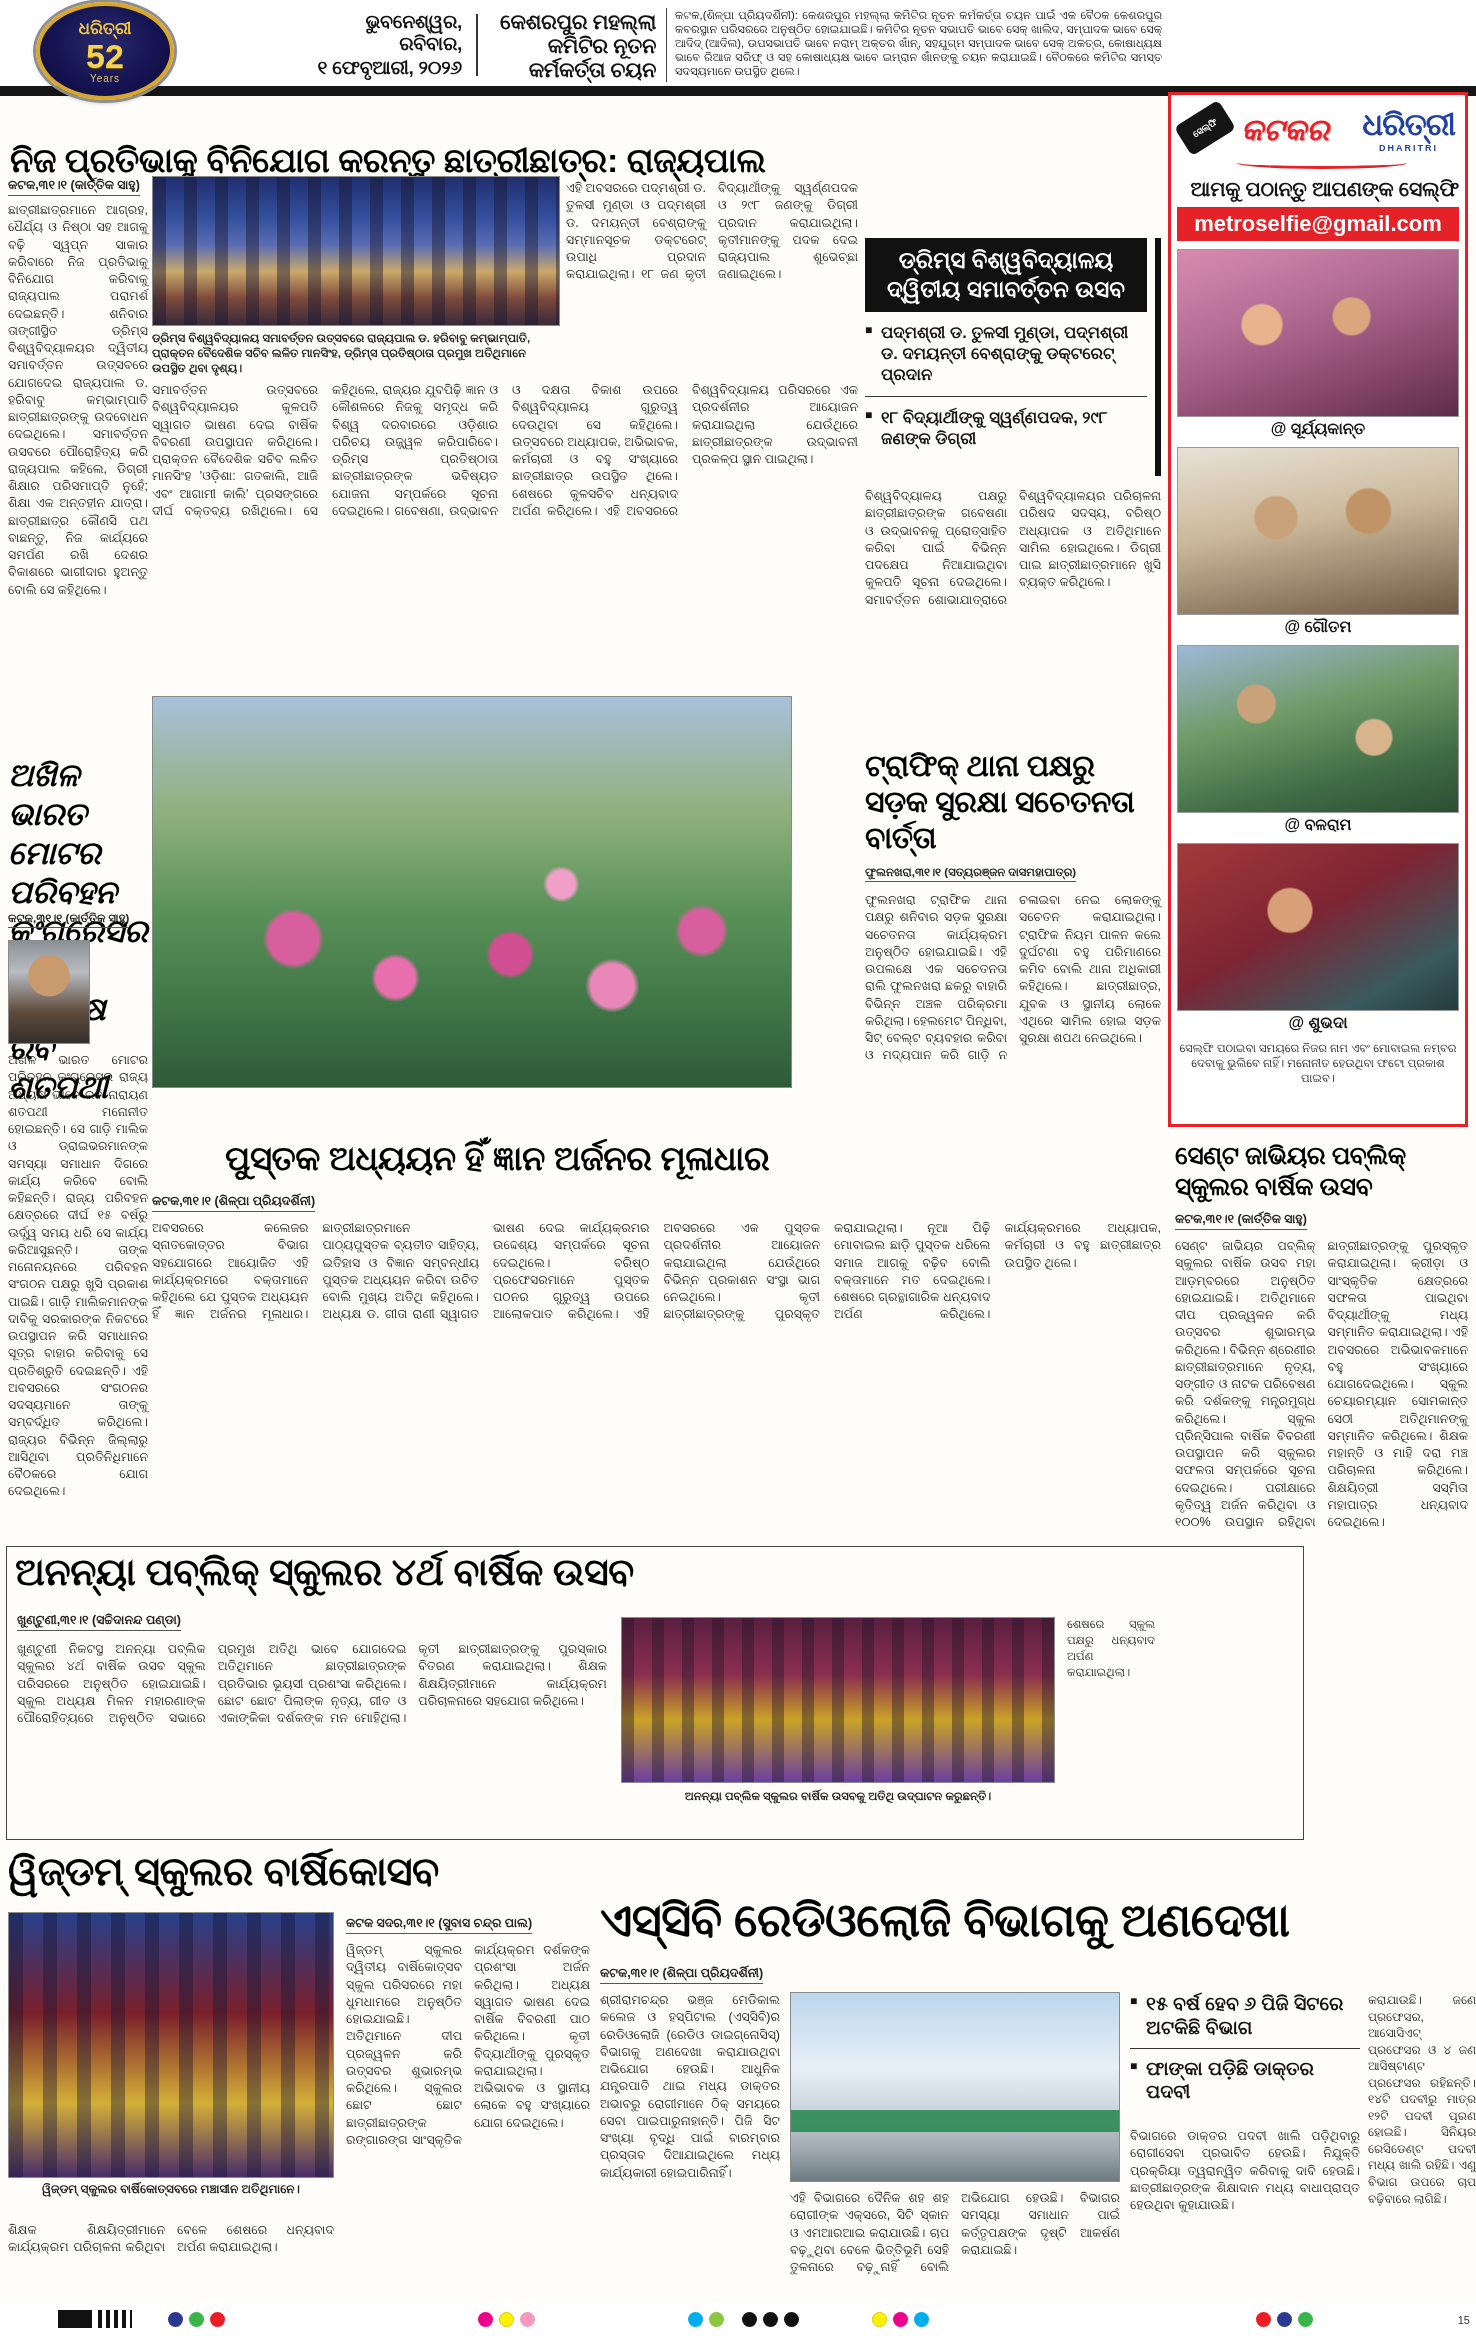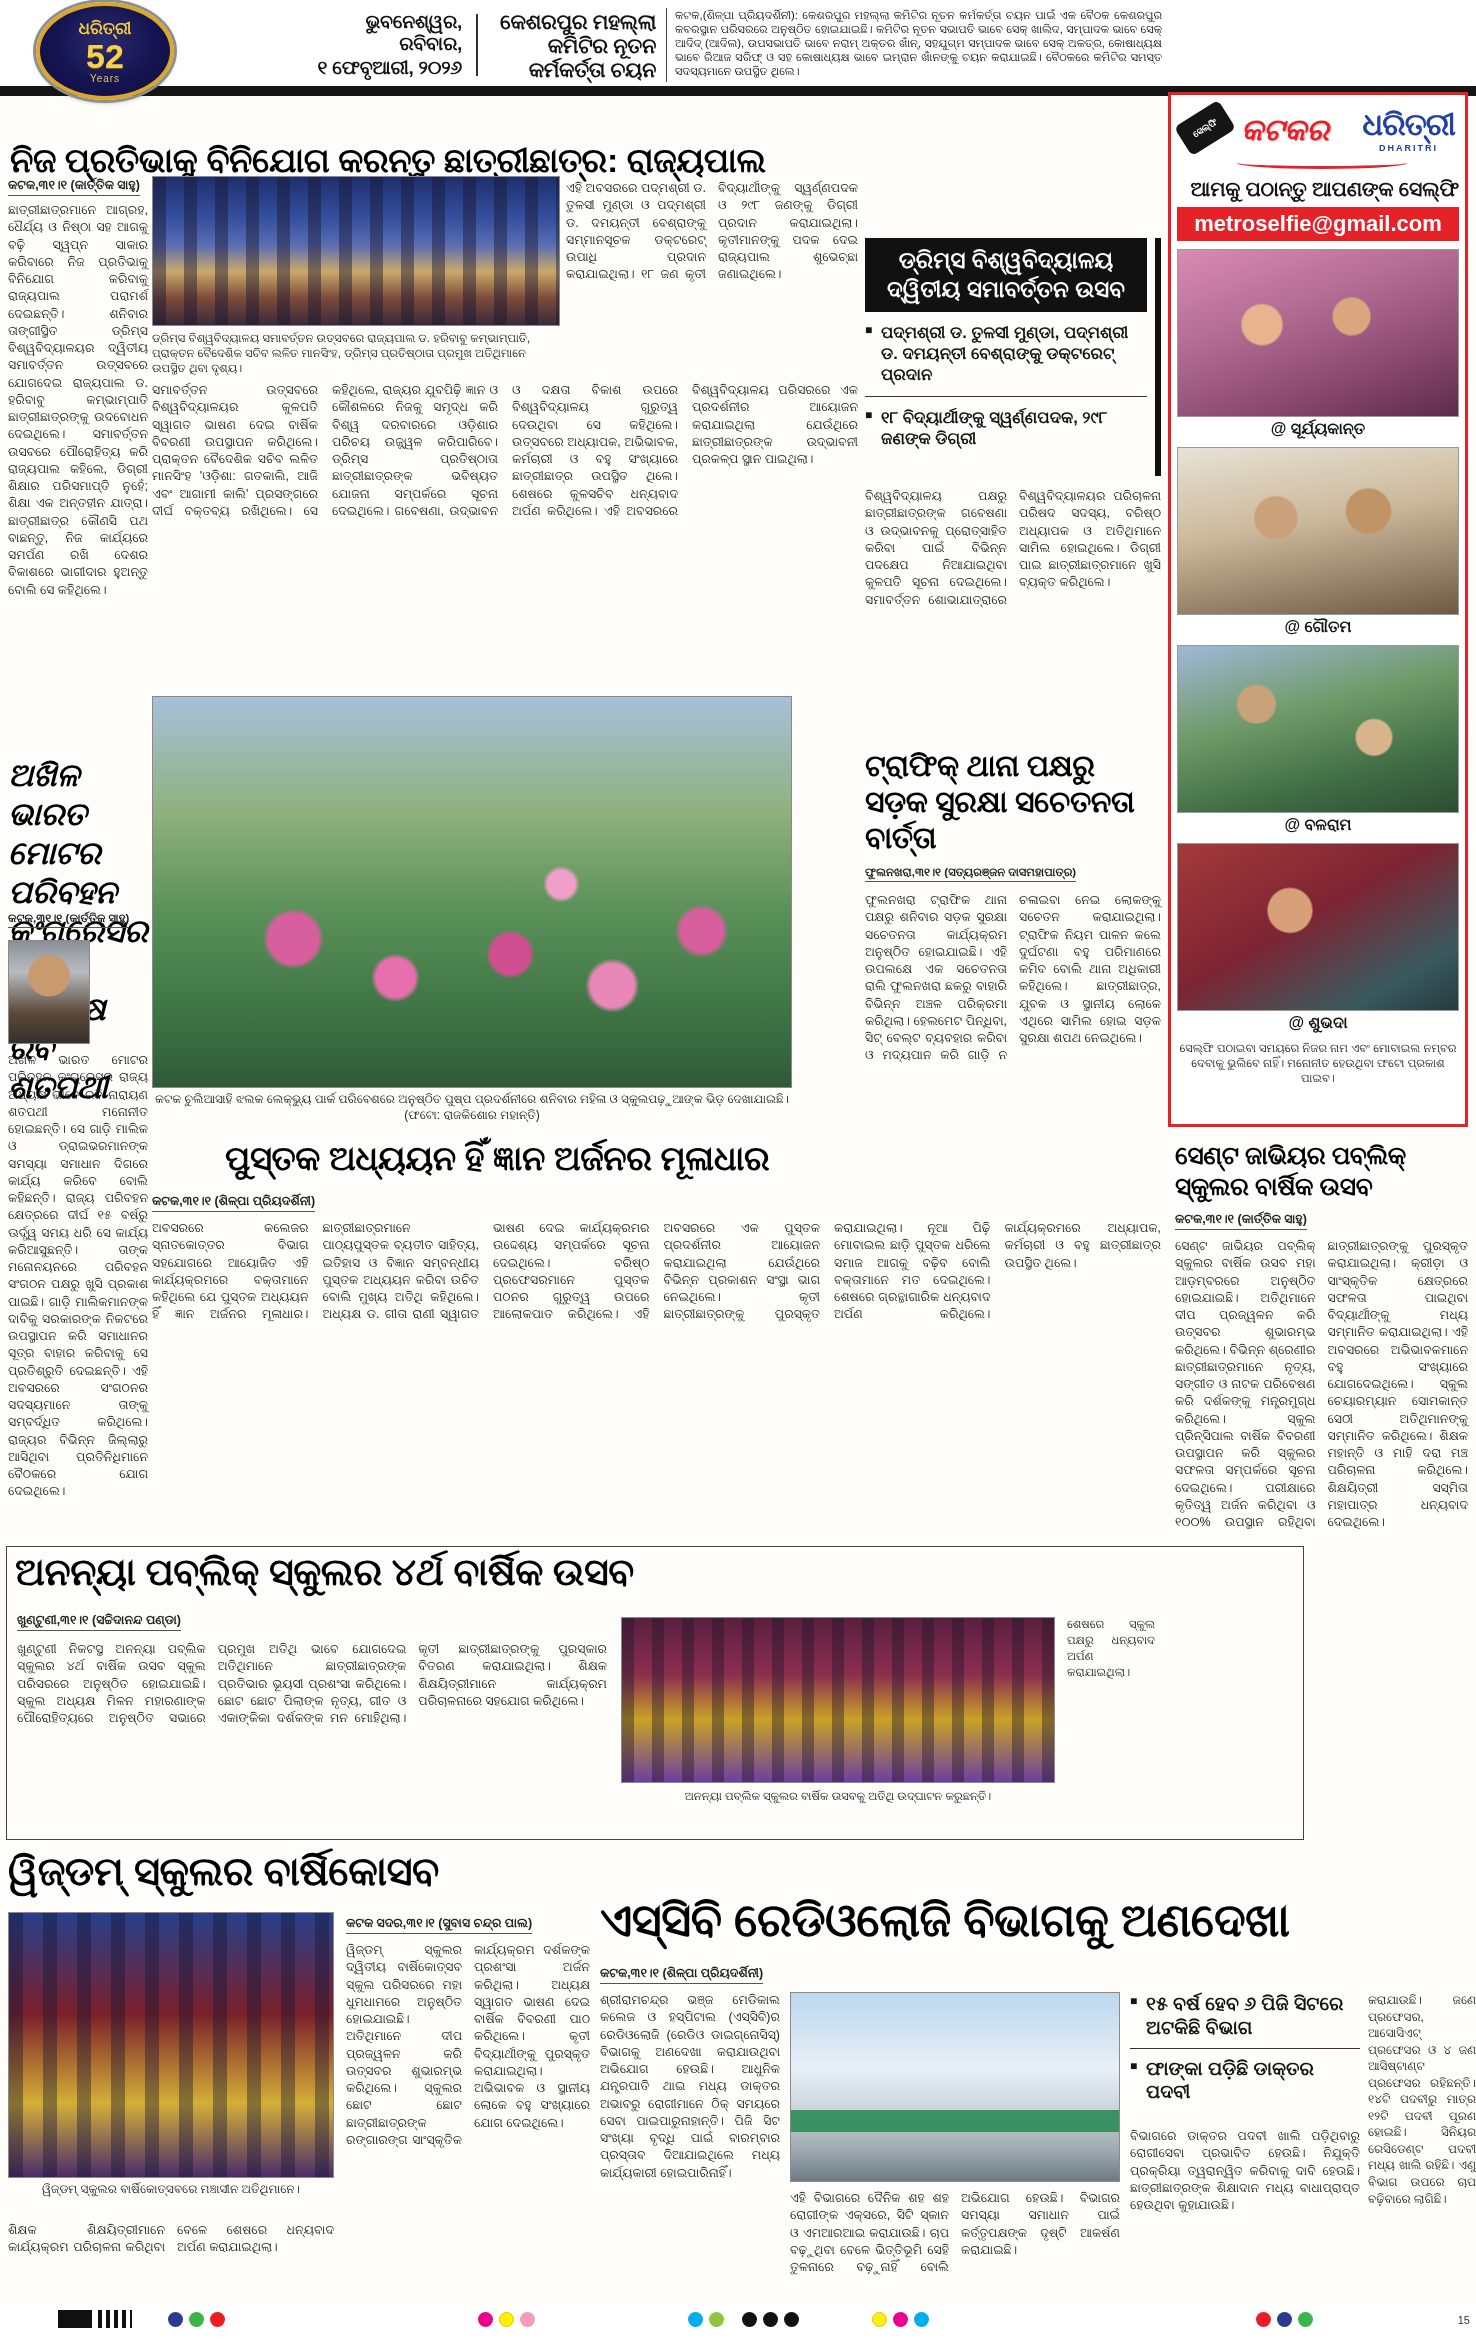--- a/index.html
+++ b/index.html
@@ -11,21 +11,21 @@
   }
   .abs { position:absolute; }
   .bodytxt { font-size:12.5px; line-height:1.38; text-align:justify; color:#1d1d1d; }
   .cols2 { column-count:2; column-gap:12px; }
   .cols3 { column-count:3; column-gap:12px; }
   .cols4 { column-count:4; column-gap:14px; }
   .cols6 { column-count:6; column-gap:14px; }
   .hl { font-weight:bold; color:#000; letter-spacing:-.5px; }
   .byline { font-size:12.5px; font-weight:bold; color:#222; }
   .byline span { display:inline-block; border-bottom:1.5px solid #555; padding-bottom:2px; }
-  .caption { font-size:12px; font-weight:normal; line-height:1.3; color:#222; }
+  .caption { font-size:12px; font-weight:bold; line-height:1.3; color:#222; }
   .photo { border:1px solid #8a8a8a; }
 
   
   #masthead { left:0; top:0; width:1476px; height:86px; background:#fff; }
   #logo-wrap { left:22px; top:2px; width:168px; height:100px; z-index:5; }
   #logo-badge {
     position:absolute; left:14px; top:0; width:138px; height:98px;
     background:radial-gradient(ellipse at 50% 40%, #2a2a6e 0%, #151452 55%, #0d0c3a 100%);
     border:4px solid #d9a72c; border-radius:50%;
     box-shadow:0 0 0 3px #8e8e8e, 0 2px 5px rgba(0,0,0,.4);
@@ -247,21 +247,20 @@
     <div class="selfie-label">@ ଶୁଭଦା</div>
     <div id="selfie-foot">ସେଲ୍ଫି ପଠାଇବା ସମୟରେ ନିଜର ନାମ ଏବଂ ମୋବାଇଲ ନମ୍ବର ଦେବାକୁ ଭୁଲିବେ ନାହିଁ। ମନୋନୀତ ହେଉଥିବା ଫଟୋ ପ୍ରକାଶ ପାଇବ।</div>
   </div>
 
   <div class="abs hl" id="motor-hl">ଅଖିଳ ଭାରତ ମୋଟର ପରିବହନ କଂଗ୍ରେସର ରାଜ୍ୟ ଅଧ୍ୟକ୍ଷ ରବି ଶତପଥୀ</div>
   <div class="abs byline" id="motor-byline"><span>କଟକ,୩୧।୧ (କାର୍ତ୍ତିକ ସାହୁ)</span></div>
   <div class="abs photo" id="motor-photo"></div>
   <div class="abs bodytxt" id="motor-col">ଅଖିଳ ଭାରତ ମୋଟର ପରିବହନ କଂଗ୍ରେସର ରାଜ୍ୟ ଅଧ୍ୟକ୍ଷ ଭାବେ ରବି ନାରାୟଣ ଶତପଥୀ ମନୋନୀତ ହୋଇଛନ୍ତି। ସେ ଗାଡ଼ି ମାଲିକ ଓ ଡ୍ରାଇଭରମାନଙ୍କ ସମସ୍ୟା ସମାଧାନ ଦିଗରେ କାର୍ଯ୍ୟ କରିବେ ବୋଲି କହିଛନ୍ତି। ରାଜ୍ୟ ପରିବହନ କ୍ଷେତ୍ରରେ ଦୀର୍ଘ ୧୫ ବର୍ଷରୁ ଊର୍ଦ୍ଧ୍ୱ ସମୟ ଧରି ସେ କାର୍ଯ୍ୟ କରିଆସୁଛନ୍ତି। ତାଙ୍କ ମନୋନୟନରେ ପରିବହନ ସଂଗଠନ ପକ୍ଷରୁ ଖୁସି ପ୍ରକାଶ ପାଇଛି। ଗାଡ଼ି ମାଲିକମାନଙ୍କ ଦାବିକୁ ସରକାରଙ୍କ ନିକଟରେ ଉପସ୍ଥାପନ କରି ସମାଧାନର ସୂତ୍ର ବାହାର କରିବାକୁ ସେ ପ୍ରତିଶ୍ରୁତି ଦେଇଛନ୍ତି। ଏହି ଅବସରରେ ସଂଗଠନର ସଦସ୍ୟମାନେ ତାଙ୍କୁ ସମ୍ବର୍ଦ୍ଧିତ କରିଥିଲେ। ରାଜ୍ୟର ବିଭିନ୍ନ ଜିଲ୍ଲାରୁ ଆସିଥିବା ପ୍ରତିନିଧିମାନେ ବୈଠକରେ ଯୋଗ ଦେଇଥିଲେ।</div>
 
   <div class="abs photo" id="garden-photo"></div>
-  <div class="abs caption" id="garden-cap">କଟକ ଚୁଲିଆସାହି ଝଲକ ଲେକ୍‌ଭ୍ୟୁ ପାର୍କ ପରିବେଶରେ ଅନୁଷ୍ଠିତ ପୁଷ୍ପ ପ୍ରଦର୍ଶନୀରେ ଶନିବାର ମହିଳା ଓ ସ୍କୁଲପଢ଼ୁଆଙ୍କ ଭିଡ଼ ଦେଖାଯାଇଛି। (ଫଟୋ: ରାଜକିଶୋର ମହାନ୍ତି)</div>
 
   <div class="abs hl" id="traffic-hl">ଟ୍ରାଫିକ୍ ଥାନା ପକ୍ଷରୁ ସଡ଼କ ସୁରକ୍ଷା ସଚେତନତା ବାର୍ତ୍ତା</div>
   <div class="abs byline" id="traffic-byline"><span>ଫୁଲନଖରା,୩୧।୧ (ସତ୍ୟରଞ୍ଜନ ଦାସମହାପାତ୍ର)</span></div>
   <div class="abs bodytxt cols2" id="traffic-body">ଫୁଲନଖରା ଟ୍ରାଫିକ ଥାନା ପକ୍ଷରୁ ଶନିବାର ସଡ଼କ ସୁରକ୍ଷା ସଚେତନତା କାର୍ଯ୍ୟକ୍ରମ ଅନୁଷ୍ଠିତ ହୋଇଯାଇଛି। ଏହି ଉପଲକ୍ଷେ ଏକ ସଚେତନତା ରାଲି ଫୁଲନଖରା ଛକରୁ ବାହାରି ବିଭିନ୍ନ ଅଞ୍ଚଳ ପରିକ୍ରମା କରିଥିଲା। ହେଲମେଟ ପିନ୍ଧିବା, ସିଟ୍ ବେଲ୍ଟ ବ୍ୟବହାର କରିବା ଓ ମଦ୍ୟପାନ କରି ଗାଡ଼ି ନ ଚଳାଇବା ନେଇ ଲୋକଙ୍କୁ ସଚେତନ କରାଯାଇଥିଲା। ଟ୍ରାଫିକ ନିୟମ ପାଳନ କଲେ ଦୁର୍ଘଟଣା ବହୁ ପରିମାଣରେ କମିବ ବୋଲି ଥାନା ଅଧିକାରୀ କହିଥିଲେ। ଛାତ୍ରୀଛାତ୍ର, ଯୁବକ ଓ ସ୍ଥାନୀୟ ଲୋକେ ଏଥିରେ ସାମିଲ ହୋଇ ସଡ଼କ ସୁରକ୍ଷା ଶପଥ ନେଇଥିଲେ।</div>
 
   <div class="abs hl" id="pustak-hl">ପୁସ୍ତକ ଅଧ୍ୟୟନ ହିଁ ଜ୍ଞାନ ଅର୍ଜନର ମୂଳାଧାର</div>
   <div class="abs byline" id="pustak-byline"><span>କଟକ,୩୧।୧ (ଶିଳ୍ପା ପ୍ରିୟଦର୍ଶିନୀ)</span></div>
   <div class="abs bodytxt cols6" id="pustak-body">ଅବସରରେ କଲେଜର ସ୍ନାତକୋତ୍ତର ବିଭାଗ ସହଯୋଗରେ ଆୟୋଜିତ ଏହି କାର୍ଯ୍ୟକ୍ରମରେ ବକ୍ତାମାନେ କହିଥିଲେ ଯେ ପୁସ୍ତକ ଅଧ୍ୟୟନ ହିଁ ଜ୍ଞାନ ଅର୍ଜନର ମୂଳାଧାର। ଛାତ୍ରୀଛାତ୍ରମାନେ ପାଠ୍ୟପୁସ୍ତକ ବ୍ୟତୀତ ସାହିତ୍ୟ, ଇତିହାସ ଓ ବିଜ୍ଞାନ ସମ୍ବନ୍ଧୀୟ ପୁସ୍ତକ ଅଧ୍ୟୟନ କରିବା ଉଚିତ ବୋଲି ମୁଖ୍ୟ ଅତିଥି କହିଥିଲେ। ଅଧ୍ୟକ୍ଷ ଡ. ଗୀତା ରାଣୀ ସ୍ୱାଗତ ଭାଷଣ ଦେଇ କାର୍ଯ୍ୟକ୍ରମର ଉଦ୍ଦେଶ୍ୟ ସମ୍ପର୍କରେ ସୂଚନା ଦେଇଥିଲେ। ବରିଷ୍ଠ ପ୍ରଫେସରମାନେ ପୁସ୍ତକ ପଠନର ଗୁରୁତ୍ୱ ଉପରେ ଆଲୋକପାତ କରିଥିଲେ। ଏହି ଅବସରରେ ଏକ ପୁସ୍ତକ ପ୍ରଦର୍ଶନୀର ଆୟୋଜନ କରାଯାଇଥିଲା ଯେଉଁଥିରେ ବିଭିନ୍ନ ପ୍ରକାଶନ ସଂସ୍ଥା ଭାଗ ନେଇଥିଲେ। କୃତୀ ଛାତ୍ରୀଛାତ୍ରଙ୍କୁ ପୁରସ୍କୃତ କରାଯାଇଥିଲା। ନୂଆ ପିଢ଼ି ମୋବାଇଲ ଛାଡ଼ି ପୁସ୍ତକ ଧରିଲେ ସମାଜ ଆଗକୁ ବଢ଼ିବ ବୋଲି ବକ୍ତାମାନେ ମତ ଦେଇଥିଲେ। ଶେଷରେ ଗ୍ରନ୍ଥାଗାରିକ ଧନ୍ୟବାଦ ଅର୍ପଣ କରିଥିଲେ। କାର୍ଯ୍ୟକ୍ରମରେ ଅଧ୍ୟାପକ, କର୍ମଚାରୀ ଓ ବହୁ ଛାତ୍ରୀଛାତ୍ର ଉପସ୍ଥିତ ଥିଲେ।</div>
 
   <div class="abs hl" id="xavier-hl">ସେଣ୍ଟ ଜାଭିୟର ପବ୍ଲିକ୍ ସ୍କୁଲର ବାର୍ଷିକ ଉସବ</div>

